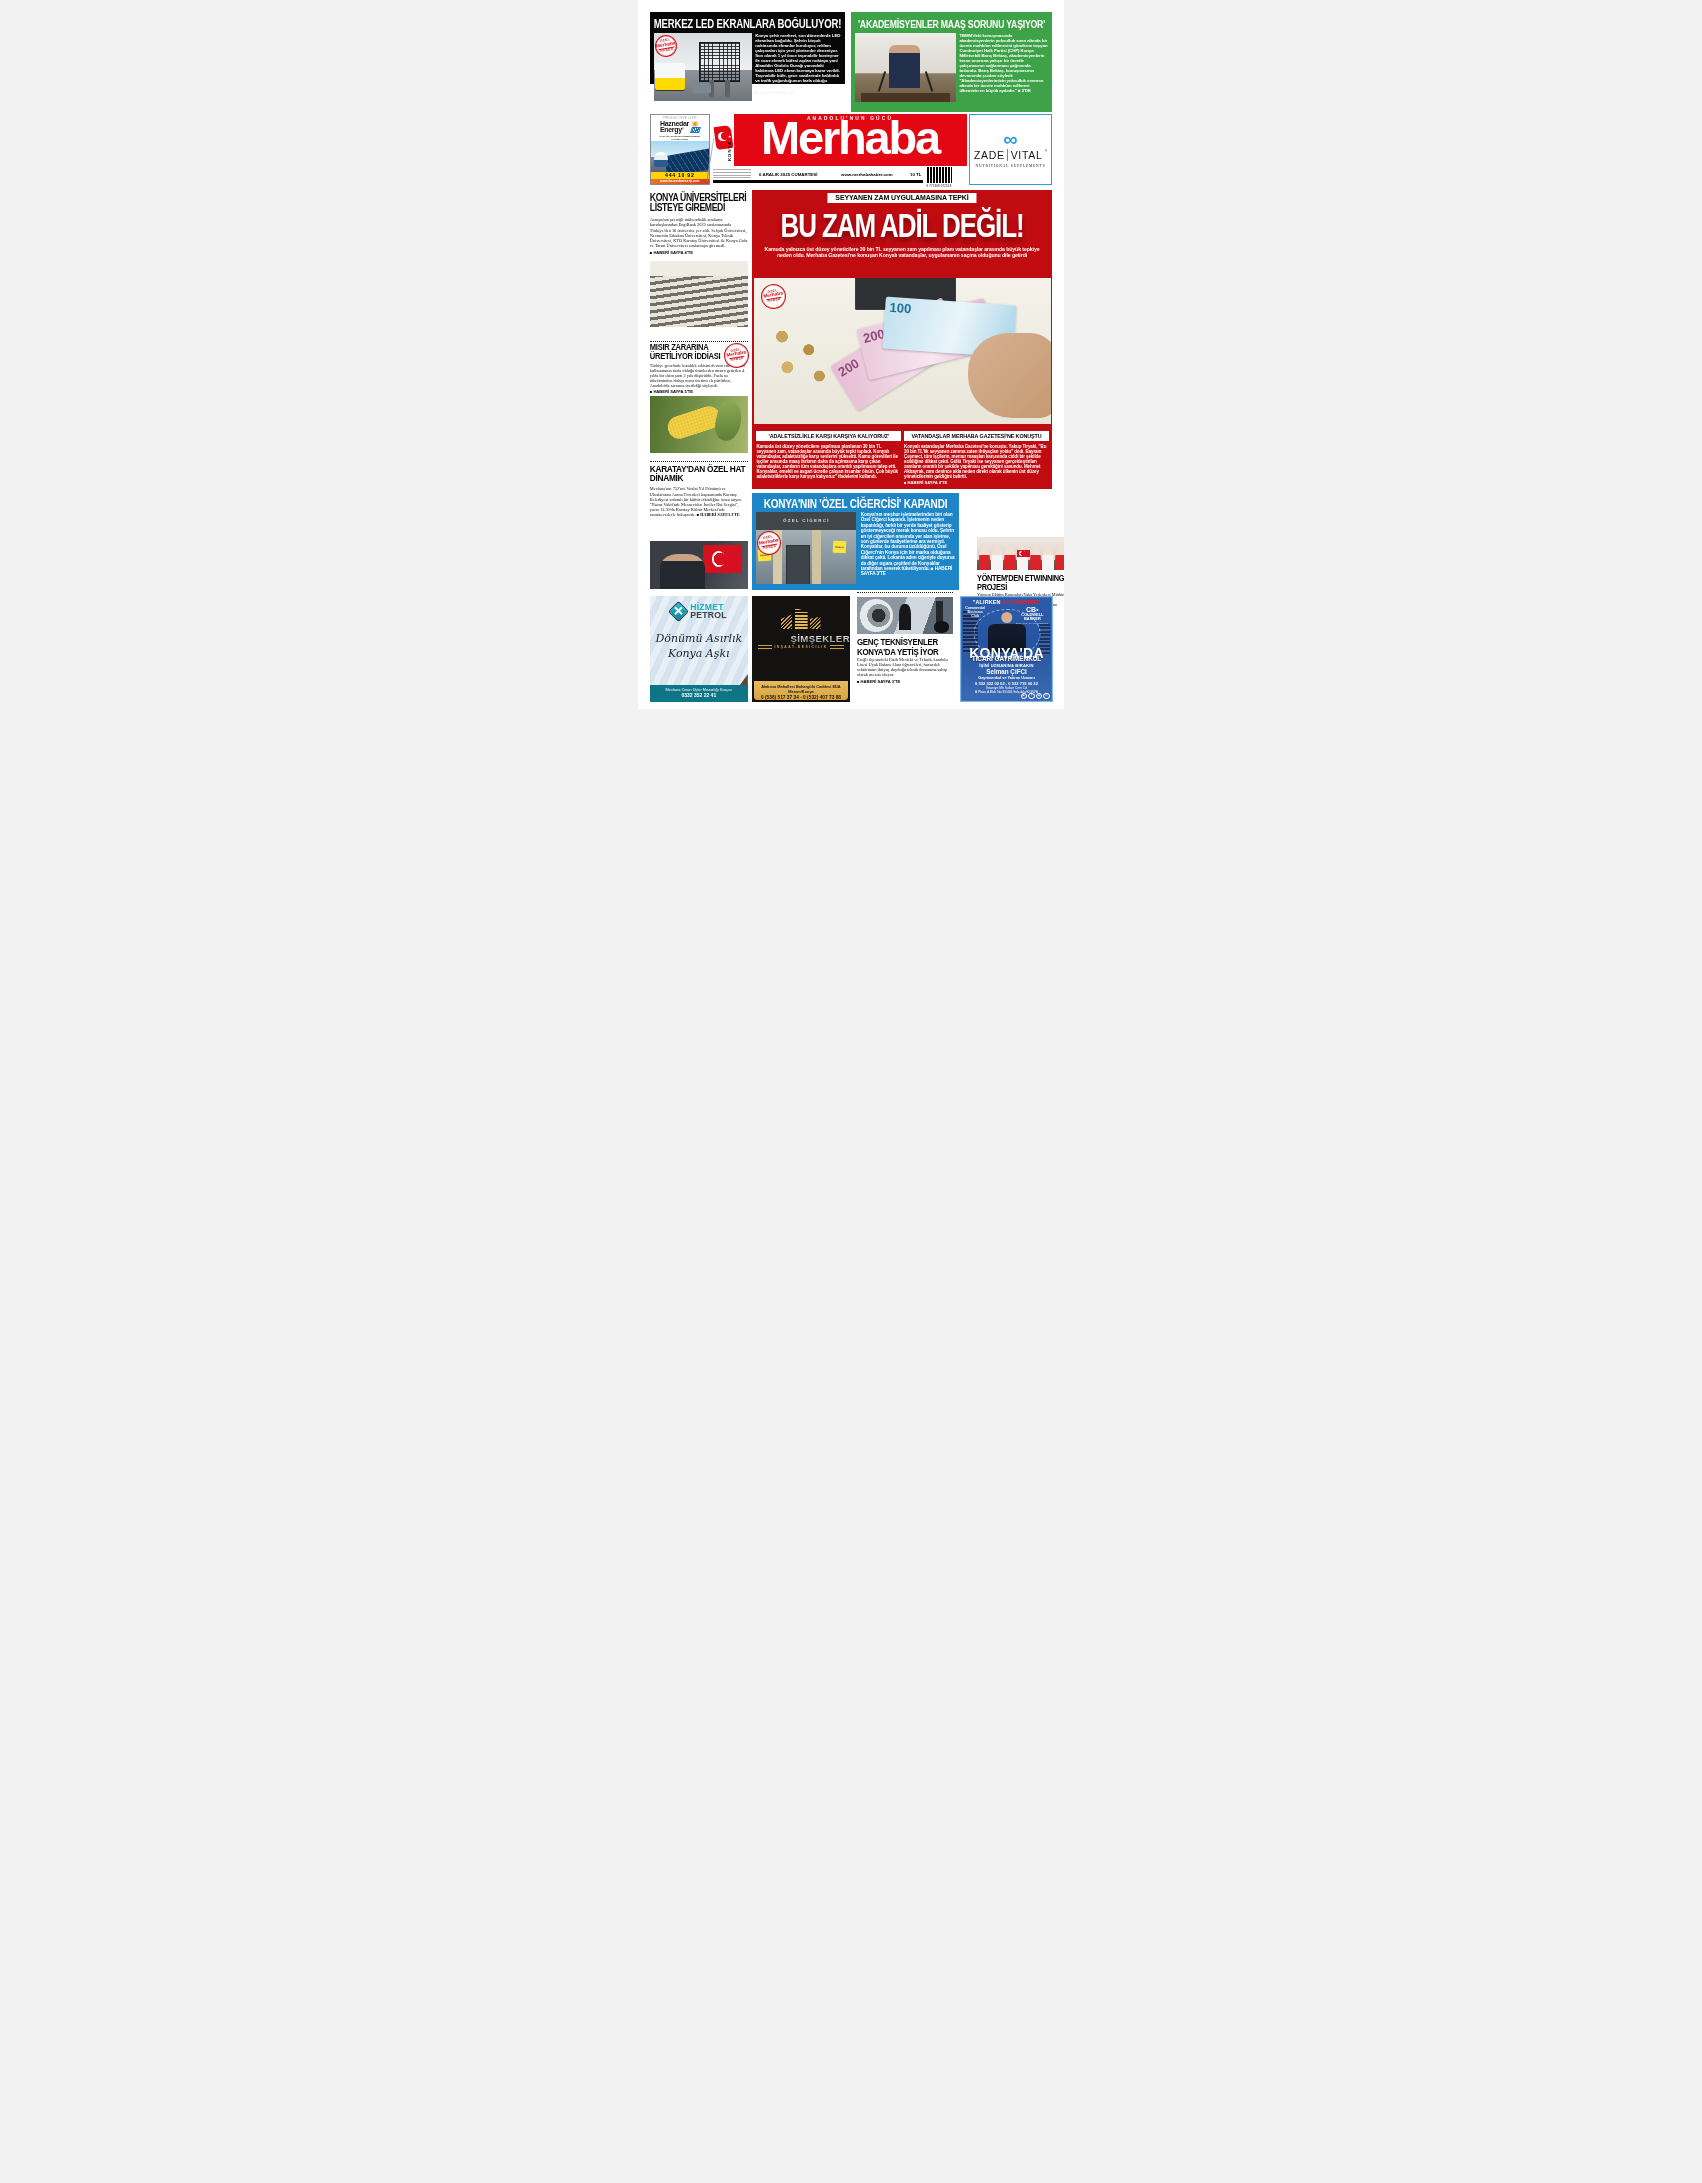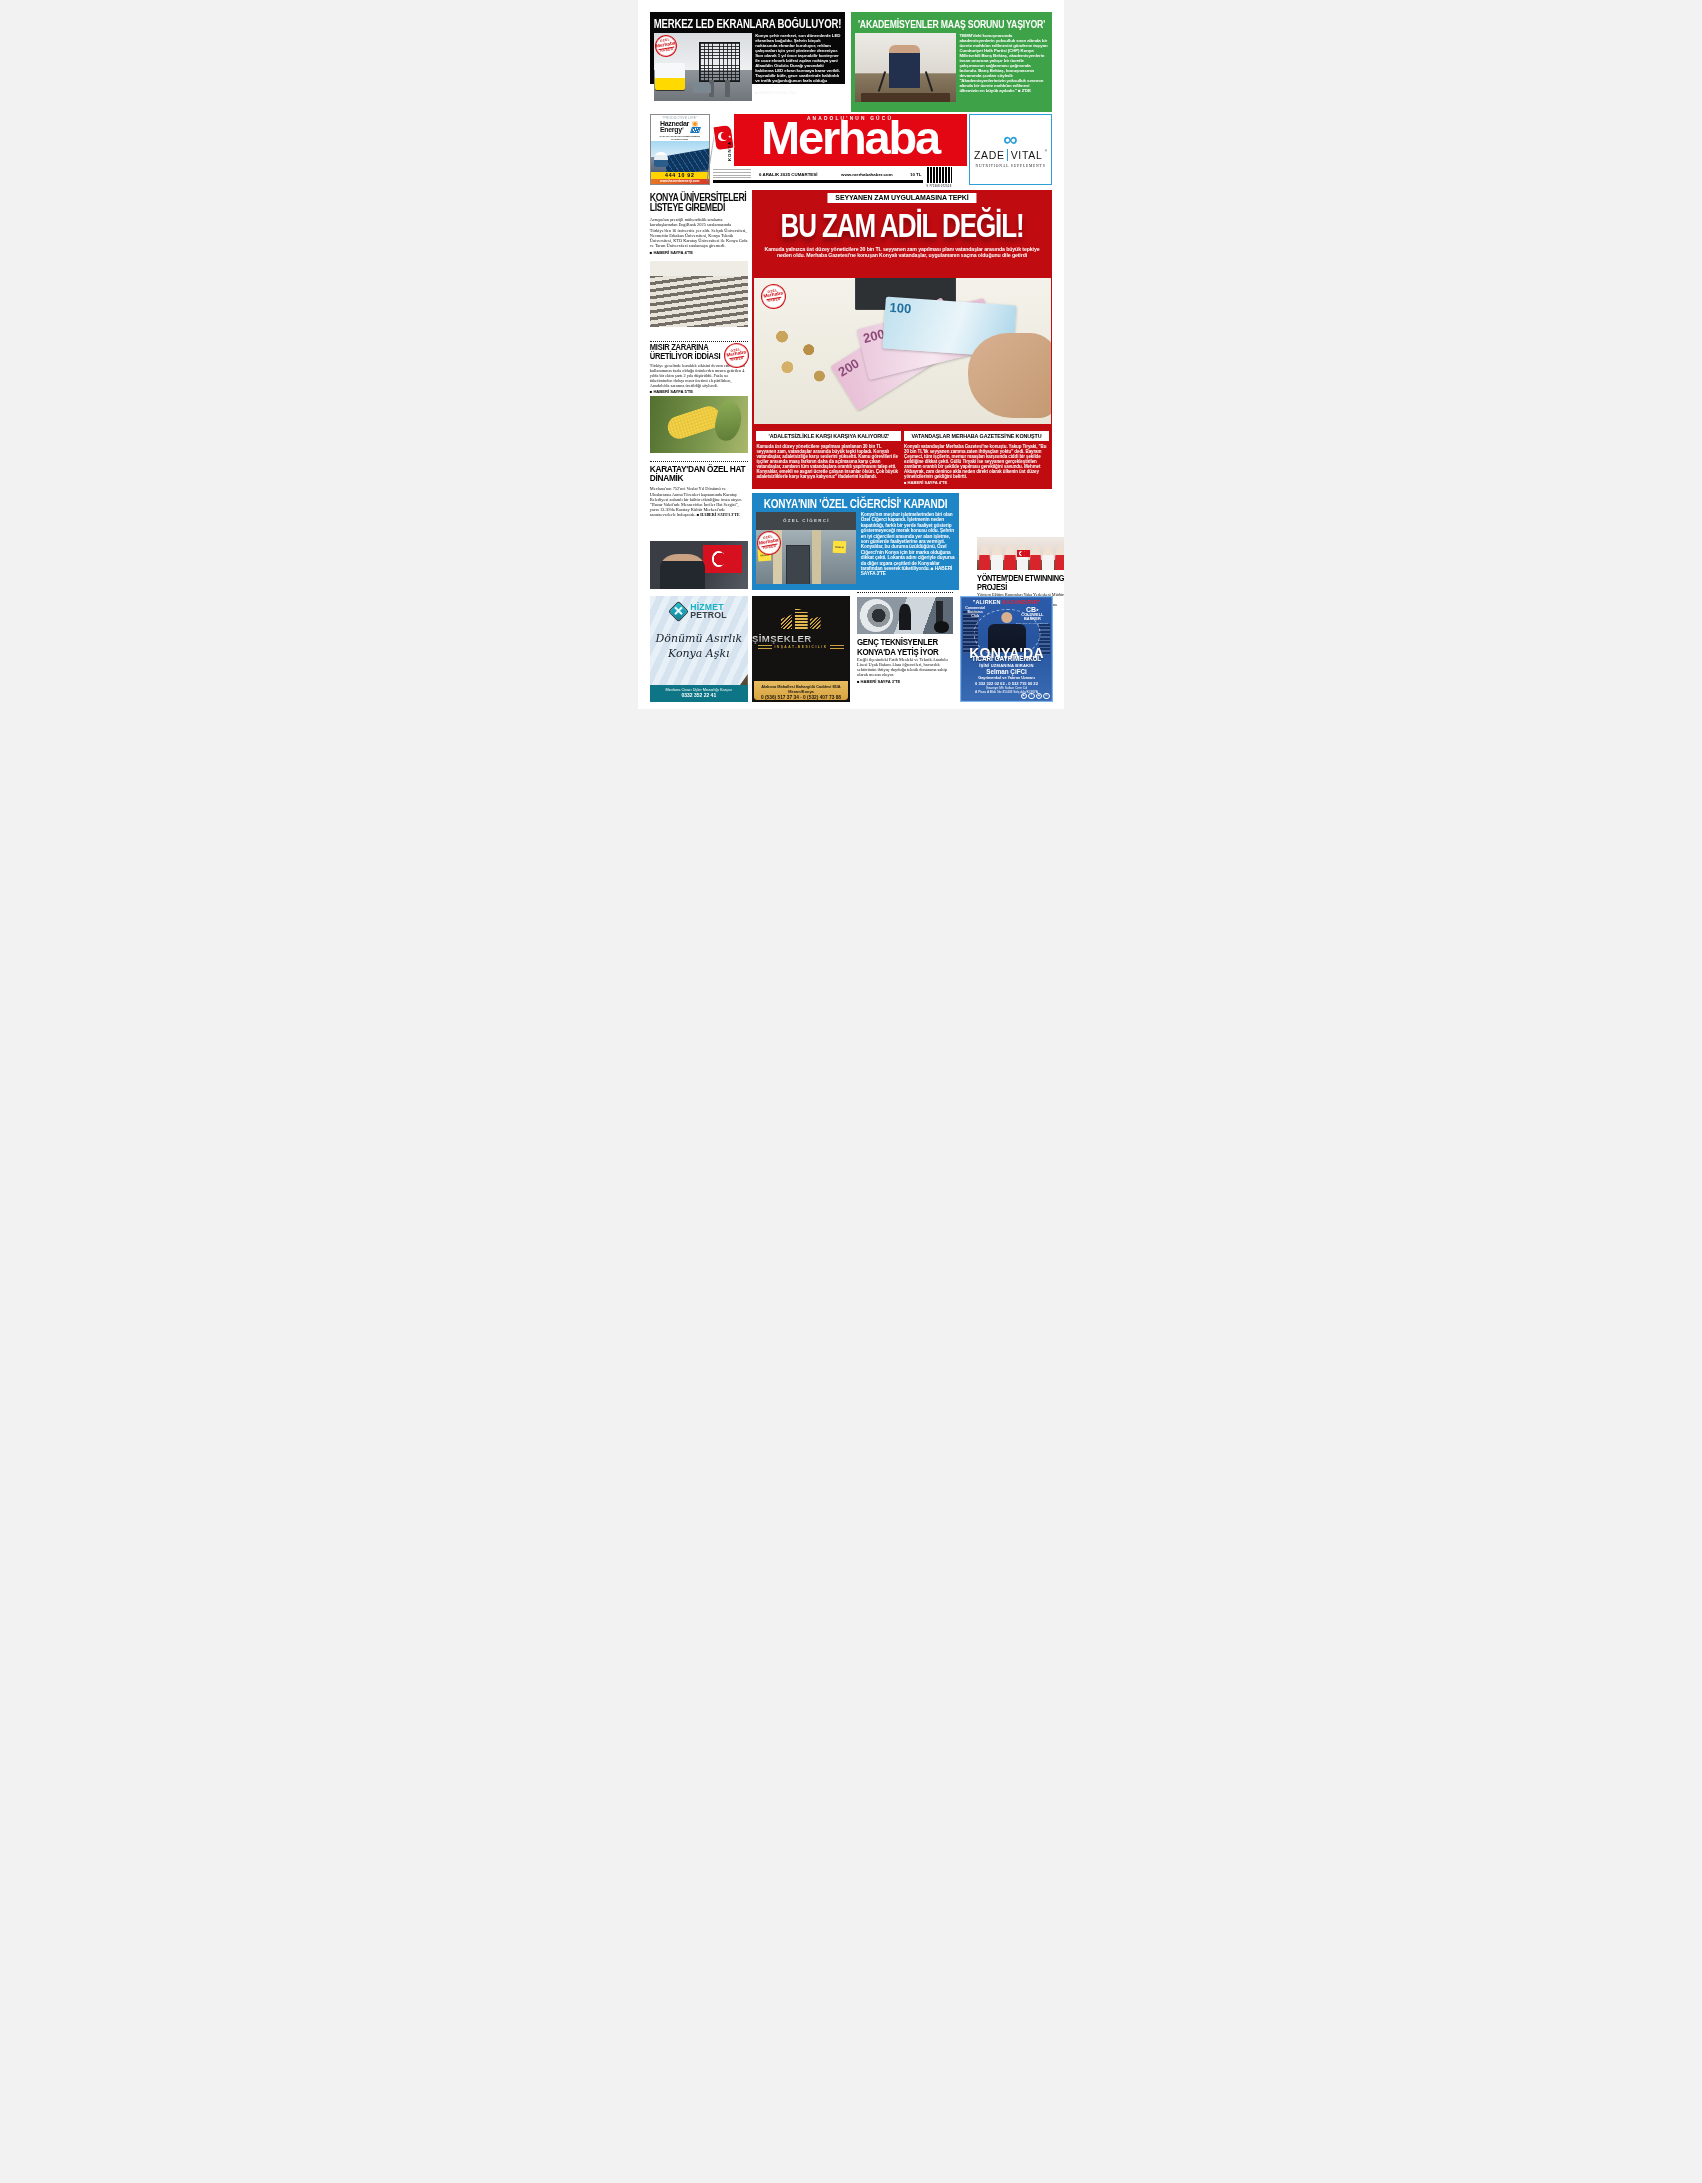--- a/index.html
+++ b/index.html
@@ -245,21 +245,21 @@
 
   #ad-simsekler{position:absolute;left:114px;top:596px;width:98px;height:106px;background:#141210;overflow:hidden;}
   .sm-bld{position:absolute;}
   .sm-logo{position:relative;width:44px;height:22px;margin:11.4px auto 0;}
   .sm-b1{left:1.7px;bottom:0;width:11.4px;height:15px;background:repeating-linear-gradient(-45deg,#d8a944 0 1.3px,#14110e 1.3px 2.6px);
       clip-path:polygon(0 30%,100% 0,100% 100%,0 100%);}
   .sm-b2{left:15.7px;bottom:0;width:13px;height:22px;background:repeating-linear-gradient(0deg,#e3b852 0 1.7px,#171310 1.7px 3.1px);
       clip-path:polygon(0 0,100% 22%,100% 100%,0 100%);}
   .sm-b3{left:31px;bottom:0;width:10.5px;height:13px;background:repeating-linear-gradient(-45deg,#caa23f 0 1.3px,#14110e 1.3px 2.6px);
       clip-path:polygon(0 18%,100% 0,100% 100%,0 100%);}
-  .sm-name{text-align:left;font-size:9.6px;font-weight:bold;letter-spacing:0.4px;margin-top:3.5px;
+  .sm-name{text-align:right;font-size:9.6px;font-weight:bold;letter-spacing:0.4px;margin-top:3.5px;
       background:linear-gradient(#ffffff 20%,#bdbdbd 55%,#8d8d8d 100%);-webkit-background-clip:text;background-clip:text;color:transparent;}
   .sm-subrow{display:flex;align-items:center;gap:2.2px;margin:0.9px 6.1px 0;}
   .sm-line{flex:1;height:1.7px;border-top:0.4px solid #caa23f;border-bottom:0.4px solid #caa23f;}
   .sm-sub{color:#caa23f;font-size:3.3px;letter-spacing:1.5px;font-weight:bold;}
   .sm-footer{position:absolute;left:1.7px;right:1.7px;bottom:1.7px;height:19px;border-radius:0 0 3.5px 3.5px;
       background:linear-gradient(#e7bb61,#d9a43f);color:#1c1a16;text-align:center;padding-top:2.6px;box-sizing:border-box;}
   .sm-footer .a{font-size:3.9px;font-weight:bold;}
   .sm-footer .p{font-size:4.8px;font-weight:bold;margin-top:1.3px;}
 
   #ad-coldwell{position:absolute;left:322px;top:596px;width:93px;height:106px;box-sizing:border-box;

